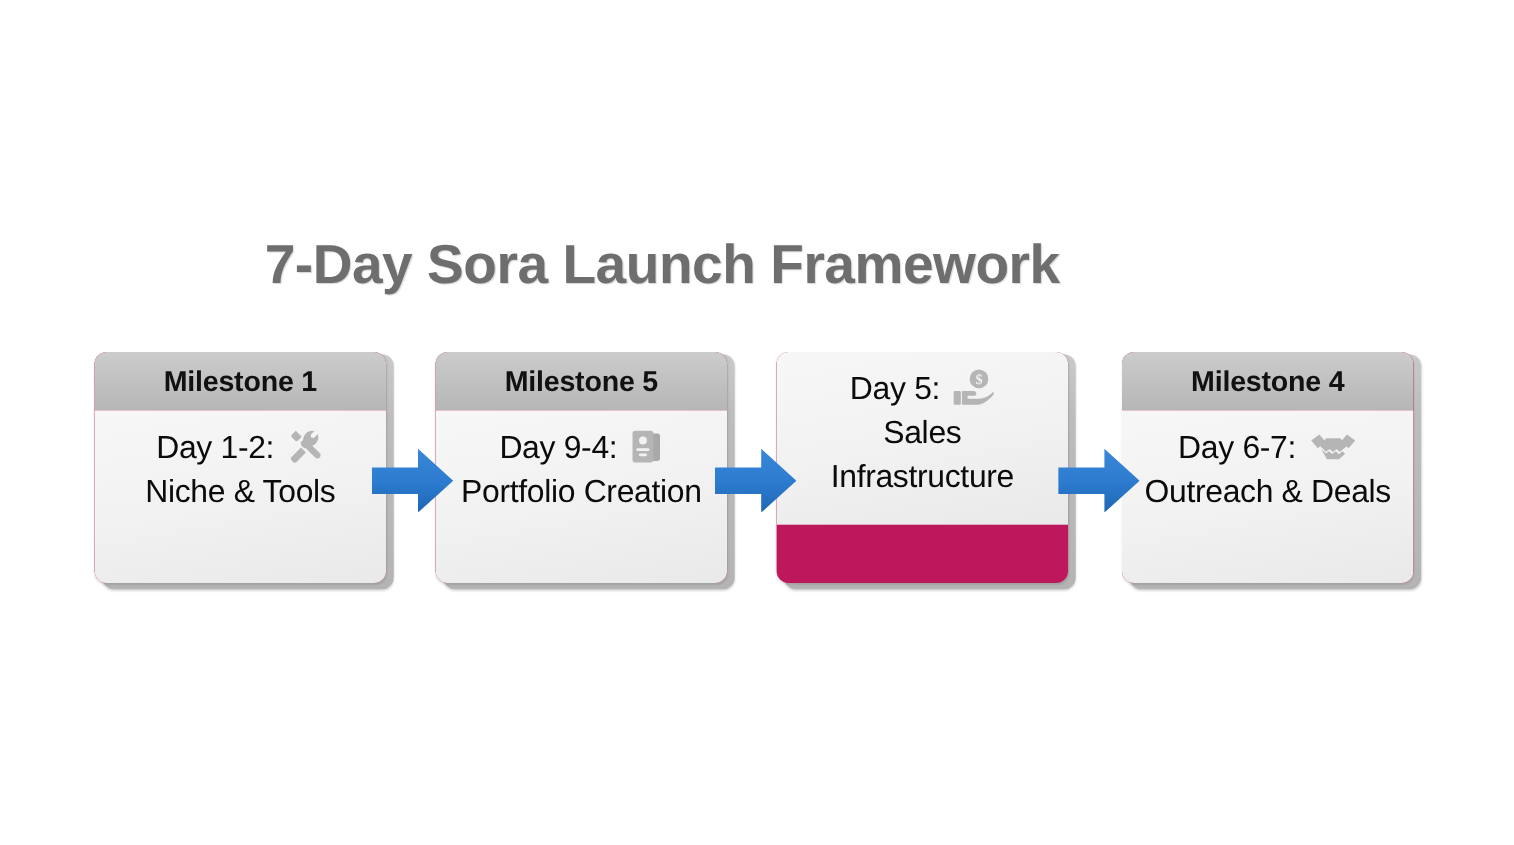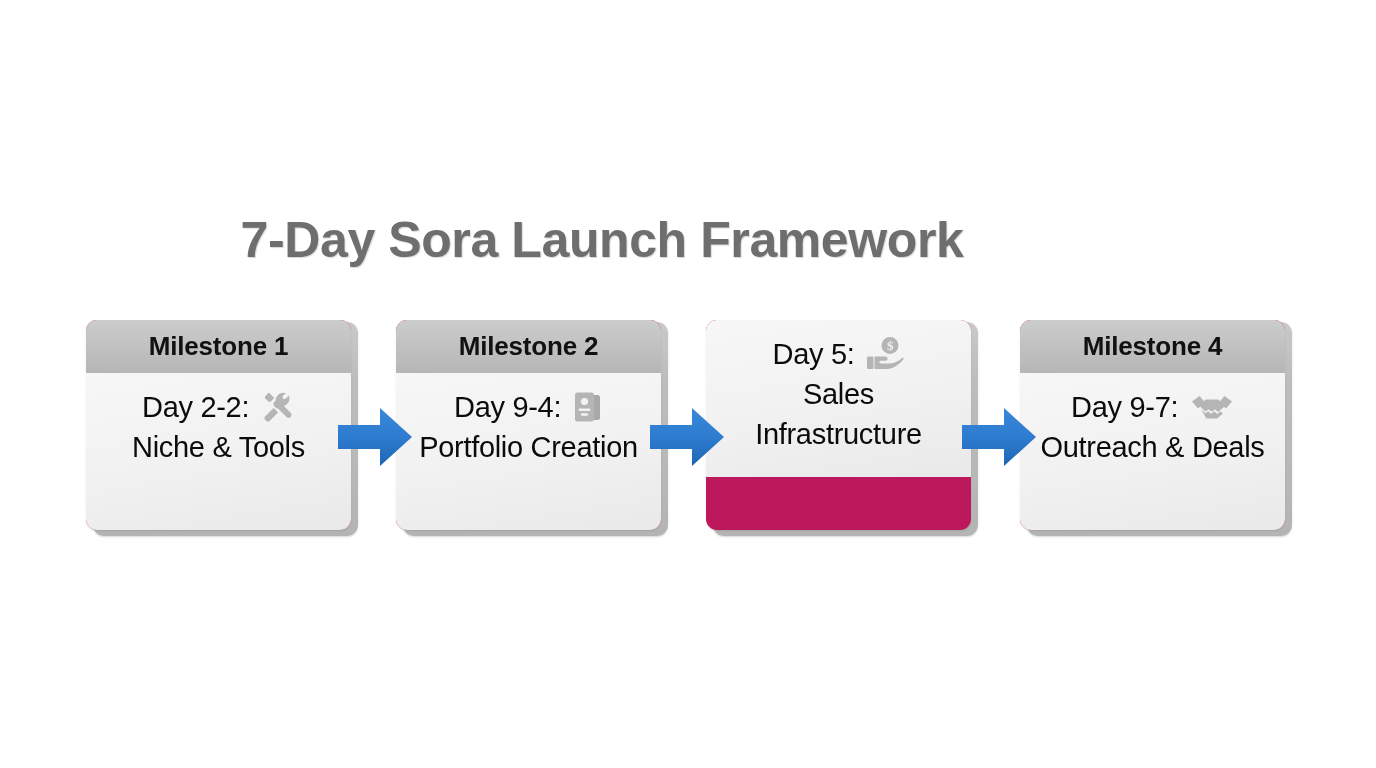--- a/index.html
+++ b/index.html
@@ -149,21 +149,21 @@
   <div id="flow">
 
     <div class="milestone m1">
       <div class="frame"></div>
       <div class="card">
         <div class="card-header">
           <span class="card-header-label">Milestone 1</span>
         </div>
         <div class="card-body">
           <div class="card-text">
-            <span>Day 2-2:</span>
+            <span>Day 1-2:</span>
             <span class="ico">
               <svg width="34" height="32" viewBox="0 0 34 32">
                 <g fill="#b5b5b5">
 
                   <path d="M25.6 2.2c-2.9-1.1-6.3-.5-8.6 1.8-2.1 2.1-2.8 5-2.1 7.7l-2.6 2.6 3.5 3.5 2.6-2.6c2.7.7 5.6 0 7.7-2.1 2.3-2.3 2.9-5.7 1.8-8.6l-3.6 3.6-2.4-.4-.4-2.4 3.6-3.6z"></path>
                   <path d="M12.6 16.9 4.1 25.4c-.9.9-.9 2.4 0 3.3l1.2 1.2c.9.9 2.4.9 3.3 0l8.5-8.5-4.5-4.5z"></path>
 
                   <path d="M7.9 1.6 4.3 5.2c-.6.6-.6 1.7 0 2.3l3.1 3.1c.6.6 1.7.6 2.3 0l3.6-3.6-5.4-5.4z"></path>
                   <path d="M14.9 9.5 12 12.4l13.5 13.5c1.2 1.2 3 1.2 4.1 0 1.2-1.2 1.2-3 0-4.1L16.1 8.3l-1.2 1.2z"></path>
                 </g>
@@ -186,21 +186,21 @@
           </linearGradient>
         </defs>
         <path d="M0 17 H42 V0 L74 29 L42 58 V41 H0 Z" fill="url(#agrad)"></path>
       </svg>
     </div>
 
     <div class="milestone m2">
       <div class="frame"></div>
       <div class="card">
         <div class="card-header">
-          <span class="card-header-label">Milestone 2</span>
+          <span class="card-header-label">Milestone 5</span>
         </div>
         <div class="card-body">
           <div class="card-text">
             <span>Day 9-4:</span>
             <span class="ico">
               <svg width="30" height="32" viewBox="0 0 30 32">
                 <g fill="#b5b5b5">
                   <rect x="18" y="4" width="9" height="25" rx="2.5" fill="#a9a9a9"></rect>
                   <rect x="2" y="1.5" width="19" height="29" rx="2.5"></rect>
                   <circle cx="11.5" cy="10.5" r="3.6" fill="#f2f2f2"></circle>
@@ -252,21 +252,21 @@
     </div>
 
     <div class="milestone m4">
       <div class="frame"></div>
       <div class="card">
         <div class="card-header">
           <span class="card-header-label">Milestone 4</span>
         </div>
         <div class="card-body">
           <div class="card-text">
-            <span>Day 9-7:</span>
+            <span>Day 6-7:</span>
             <span class="ico">
               <svg width="44" height="30" viewBox="0 0 44 30">
                 <g fill="#b5b5b5">
                   <path d="M2 8.5 L9.5 3 l5.5 6.5 -7 6 z"></path>
                   <path d="M42 8.5 L34.5 3 l-5.5 6.5 7 6 z"></path>
                   <path d="M15.5 6.5 h13 l6 7 -6.5 5.5 -3-2.8 -3.2 2.6 -3-2.6 -3.3 2.4 -5.5-5.1 z"></path>
                   <path d="M11 16 l4.5 4.2 2.6-2 3 2.6 3.2-2.6 3 2.8 3.2-2.7 2.4 2.1 -5.6 5.1 h-11 z"></path>
                 </g>
               </svg>
             </span>

